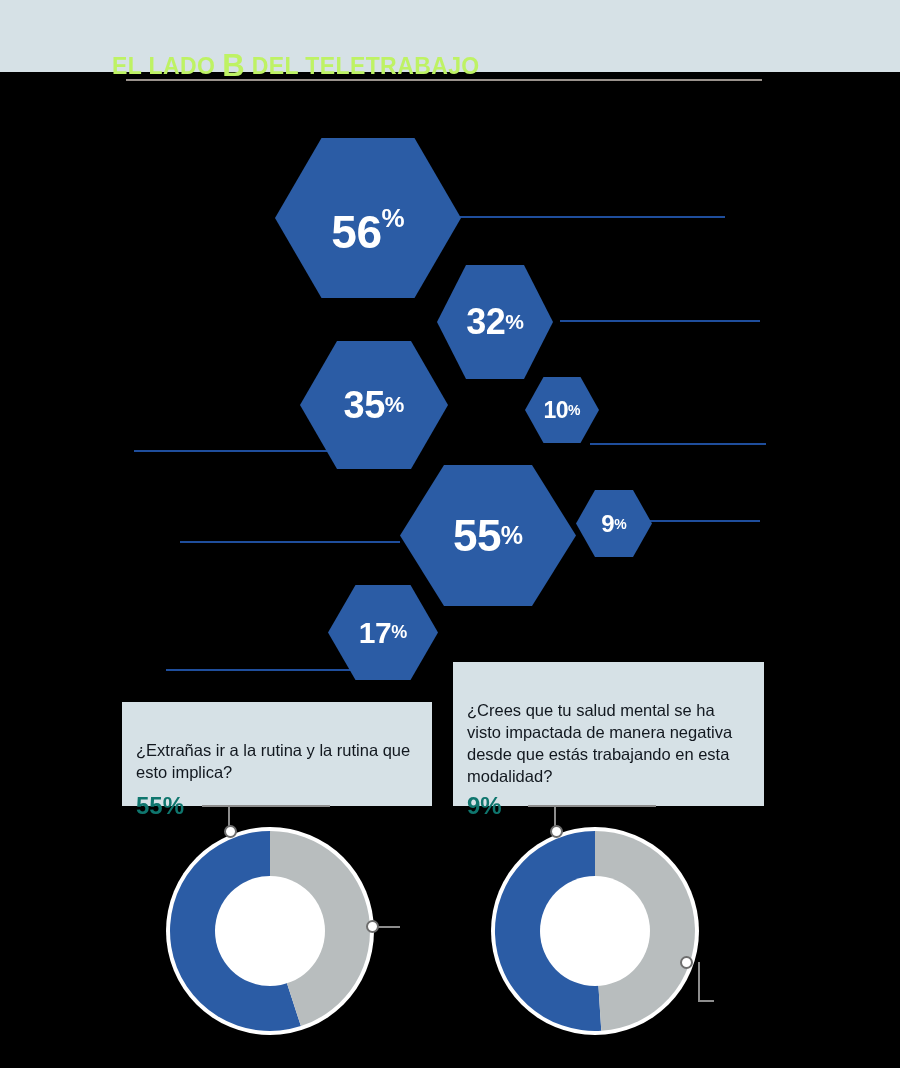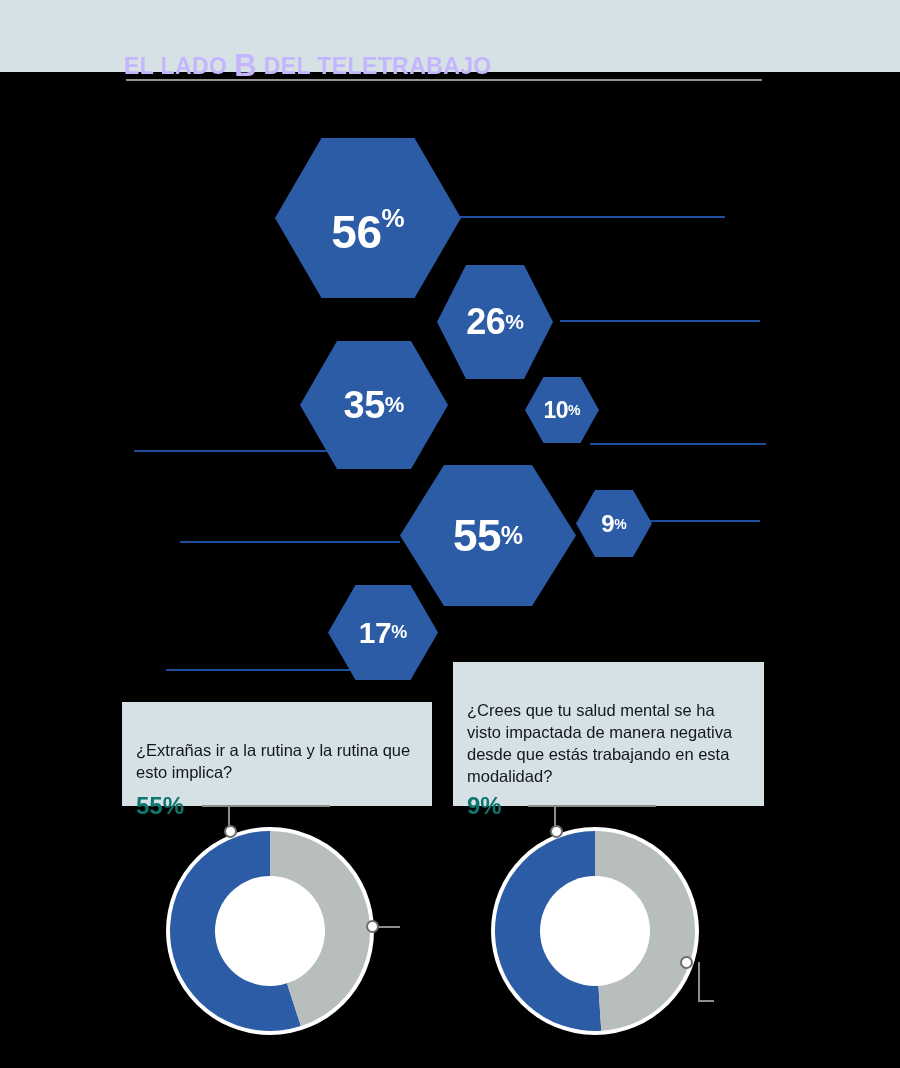--- a/index.html
+++ b/index.html
@@ -9,24 +9,24 @@
     overflow:hidden;position:relative;
   }
   #stage{position:absolute;left:0;top:0;width:900px;height:1068px;overflow:hidden;}
 
   
   .header-band{
     position:absolute;left:0;top:0;width:900px;height:72px;
     background:#d6e1e6;
   }
   .title{
-    position:absolute;left:124px;top:50px;
+    position:absolute;left:112px;top:50px;
     font-family:"Liberation Sans",sans-serif;
     font-size:23px;font-weight:bold;letter-spacing:.4px;
-    color:#c4b5fd;white-space:nowrap;line-height:1;
+    color:#bef264;white-space:nowrap;line-height:1;
   }
   .title .big-b{font-size:31px;font-weight:bold;vertical-align:-2px;}
   .title-rule{
     position:absolute;left:126px;top:79px;width:636px;height:2px;
     background:#9a928c;
   }
 
   
   .hex{
     position:absolute;
@@ -135,21 +135,21 @@
   <div class="lline" id="ll-35"></div>
   <div class="lline" id="ll-55"></div>
   <div class="lline" id="ll-9"></div>
   <div class="lline" id="ll-17"></div>
 
   <div class="hex" id="hex-56">
     <span class="val">56</span>
       <span class="pct">%</span>
   </div>
   <div class="hex" id="hex-32">
-    <span class="val">26</span>
+    <span class="val">32</span>
       <span class="pct">%</span>
   </div>
   <div class="hex" id="hex-35">
     <span class="val">35</span>
       <span class="pct">%</span>
   </div>
   <div class="hex" id="hex-10">
     <span class="val">10</span>
       <span class="pct">%</span>
   </div>

